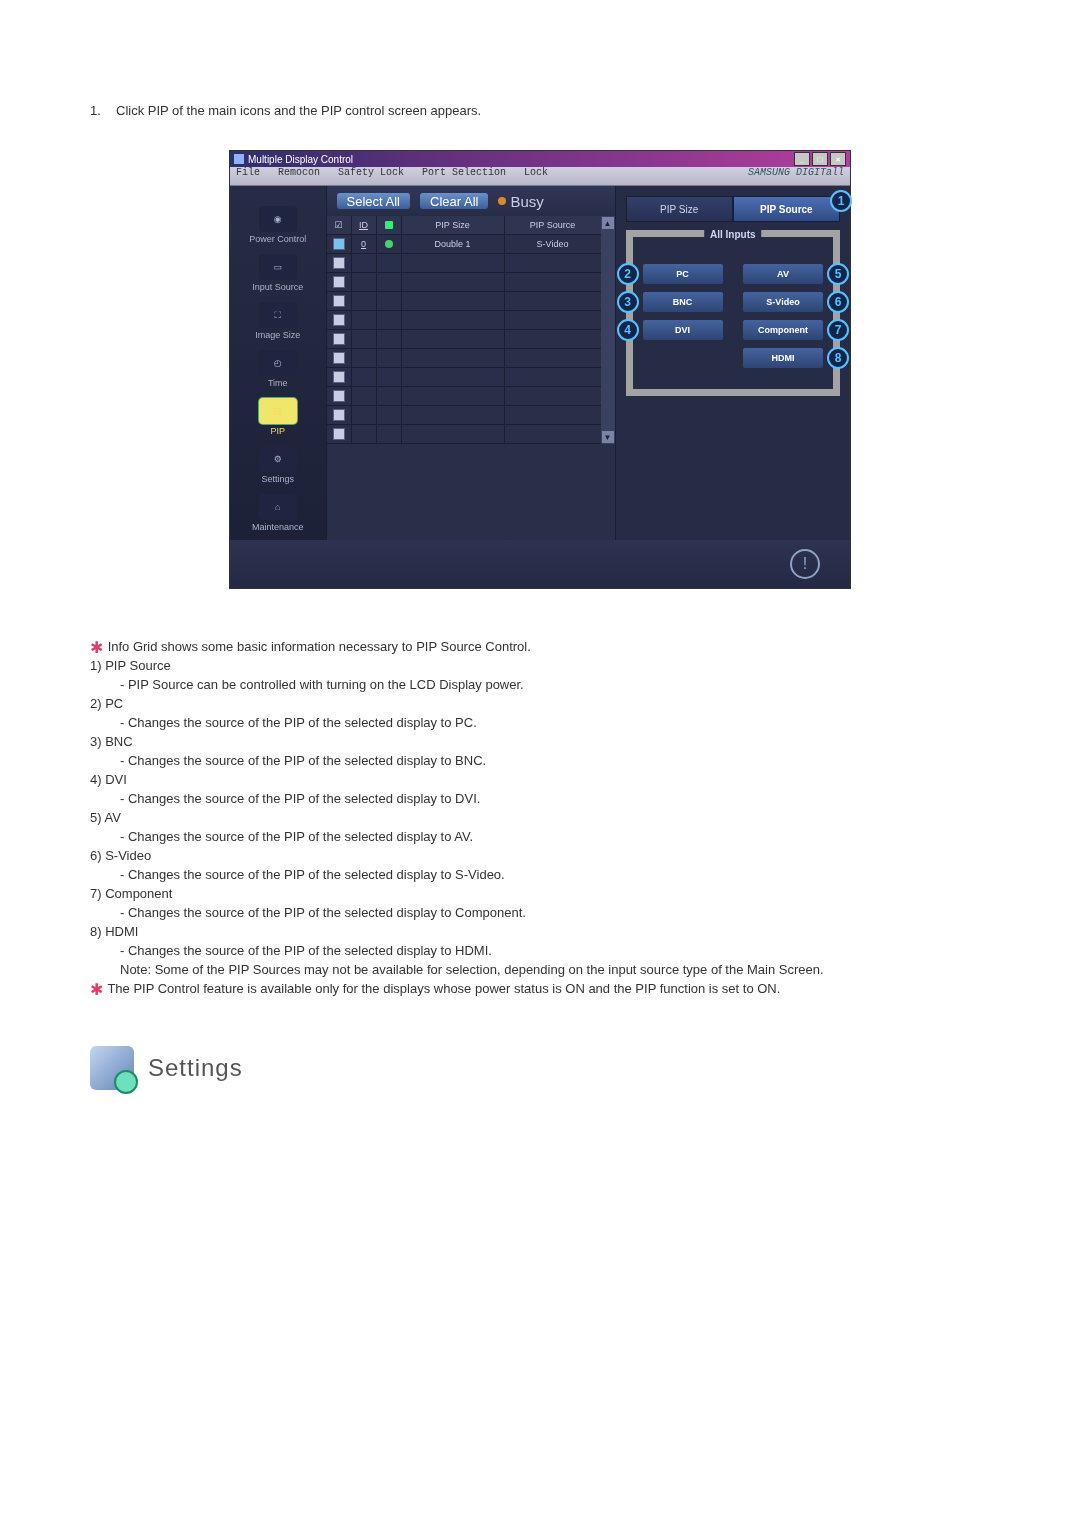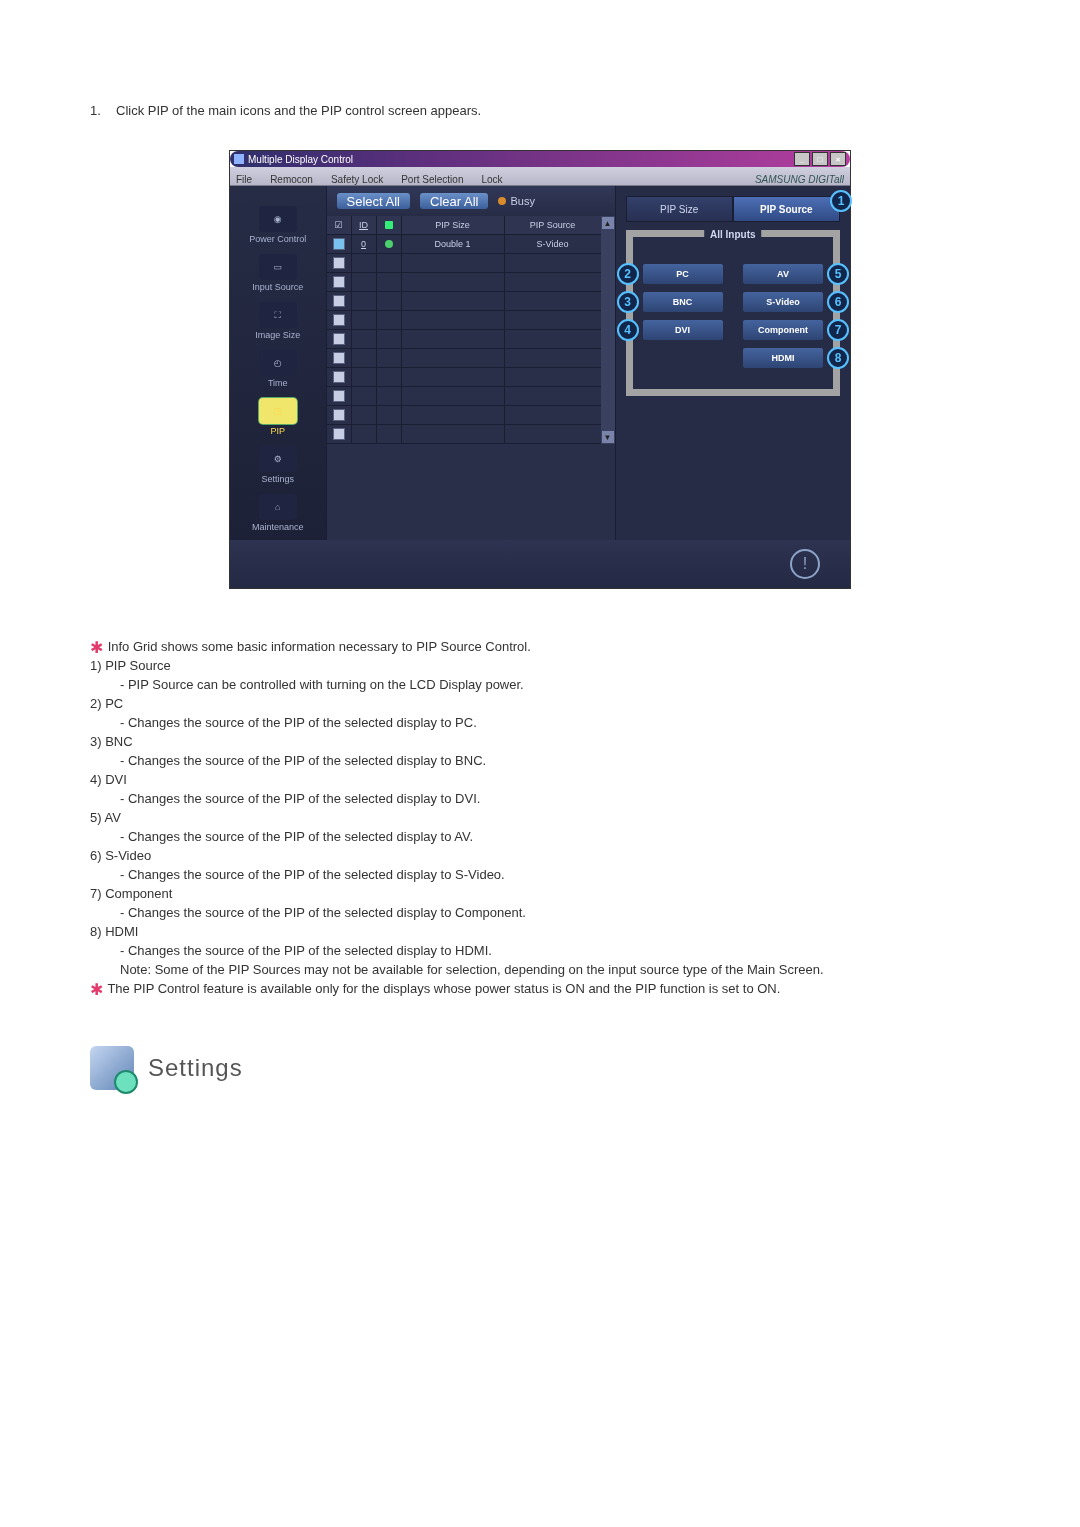--- a/index.html
+++ b/index.html
@@ -1,38 +1,38 @@
 <!DOCTYPE html>
 <html><head>
 <meta charset="utf-8">
 <style>
   html,body{margin:0;padding:0;background:#fff;font-family:Verdana,Arial,sans-serif;font-size:13px;color:#333;}
   .page{width:900px;margin:0 auto;padding:90px 90px 40px 90px;}
   .intro{margin-bottom:32px;}
   .intro .num{display:inline-block;width:26px;}
   
   .shot{width:620px;margin:0 auto 50px auto;border:1px solid #333;position:relative;font-size:10px;}
-  .titlebar{height:16px;background:linear-gradient(90deg,#2d2f6b 0%,#5c2f7c 30%,#b53ea0 100%);color:#fff;display:flex;align-items:center;padding:0 4px;font-size:10px;border-radius:8px;}
+  .titlebar{height:16px;background:linear-gradient(90deg,#2d2f6b 0%,#5c2f7c 30%,#b53ea0 100%);color:#fff;display:flex;align-items:center;padding:0 4px;font-size:10px;}
   .titlebar .tb-icon{width:10px;height:10px;background:#8fb2ff;margin-right:4px;}
   .titlebar .wbtns{margin-left:auto;display:flex;gap:2px;}
   .wbtn{width:14px;height:12px;background:#c7c7c7;border:1px solid #333;display:flex;align-items:center;justify-content:center;font-size:8px;font-weight:bold;}
-  .menubar{height:18px;background:linear-gradient(#cfcfdf,#b7b7c9);display:flex;align-items:flex-end;padding:0 6px;gap:18px;color:#333;font-size:10px;border-bottom:1px solid #7a7a8a;}
+  .menubar{height:18px;background:linear-gradient(#cfcfdf,#b7b7c9);display:flex;align-items:flex-start;padding:0 6px;gap:18px;color:#333;font-size:10px;border-bottom:1px solid #7a7a8a;font-family:Liberation Mono, monospace;}
   .brand{margin-left:auto;font-style:italic;color:#355;}
   .appbody{display:flex;background:#23273f;}
   
   .sidebar{width:98px;background:linear-gradient(180deg,#262c45 0%,#1c2137 100%);padding:20px 0 8px 0;display:flex;flex-direction:column;align-items:center;gap:10px;color:#a9b2cf;}
   .sb-item{display:flex;flex-direction:column;align-items:center;width:100%;font-size:9px;gap:2px;}
   .sb-ic{width:38px;height:26px;border-radius:4px;background:#1f2440;display:flex;align-items:center;justify-content:center;}
   .sb-item.selected .sb-ic{background:#f0e66b;box-shadow:0 0 0 1px #5a6;}
   .sb-item.selected{color:#ffd84f;}
   
   .mid{flex:1;background:#2a2f49;display:flex;flex-direction:column;border-left:1px solid #1a1e33;border-right:1px solid #1a1e33;}
   .mid-top{height:30px;display:flex;align-items:center;gap:10px;padding:0 10px;background:linear-gradient(#313757,#272c46);}
   .pillbtn{height:16px;padding:0 10px;border-radius:3px;background:linear-gradient(#6a90c9,#3b5f9a);color:#fff;font-size:13px;display:flex;align-items:center;}
-  .busy{color:#c8cfe6;font-size:11px;display:flex;align-items:center;gap:4px;}
+  .busy{color:#c8cfe6;font-size:15px;display:flex;align-items:center;gap:4px;}
   .busy .dot{width:8px;height:8px;border-radius:50%;background:#d88b2b;}
   .tbl{display:flex;flex-direction:column;}
   .thead,.trow{display:flex;height:18px;align-items:center;color:#c8cfe6;border-bottom:1px solid #1a1e33;font-size:9px;}
   .thead{background:#2f3551;}
   .trow{background:#2a2f49;}
   .c-chk{width:24px;display:flex;justify-content:center;border-right:1px solid #1a1e33;height:100%;align-items:center;}
   .c-id{width:24px;text-align:center;border-right:1px solid #1a1e33;height:100%;display:flex;align-items:center;justify-content:center;text-decoration:underline;}
   .c-st{width:24px;border-right:1px solid #1a1e33;height:100%;display:flex;align-items:center;justify-content:center;}
   .c-sz{width:102px;text-align:center;border-right:1px solid #1a1e33;height:100%;display:flex;align-items:center;justify-content:center;}
   .c-src{width:96px;text-align:center;height:100%;display:flex;align-items:center;justify-content:center;}

